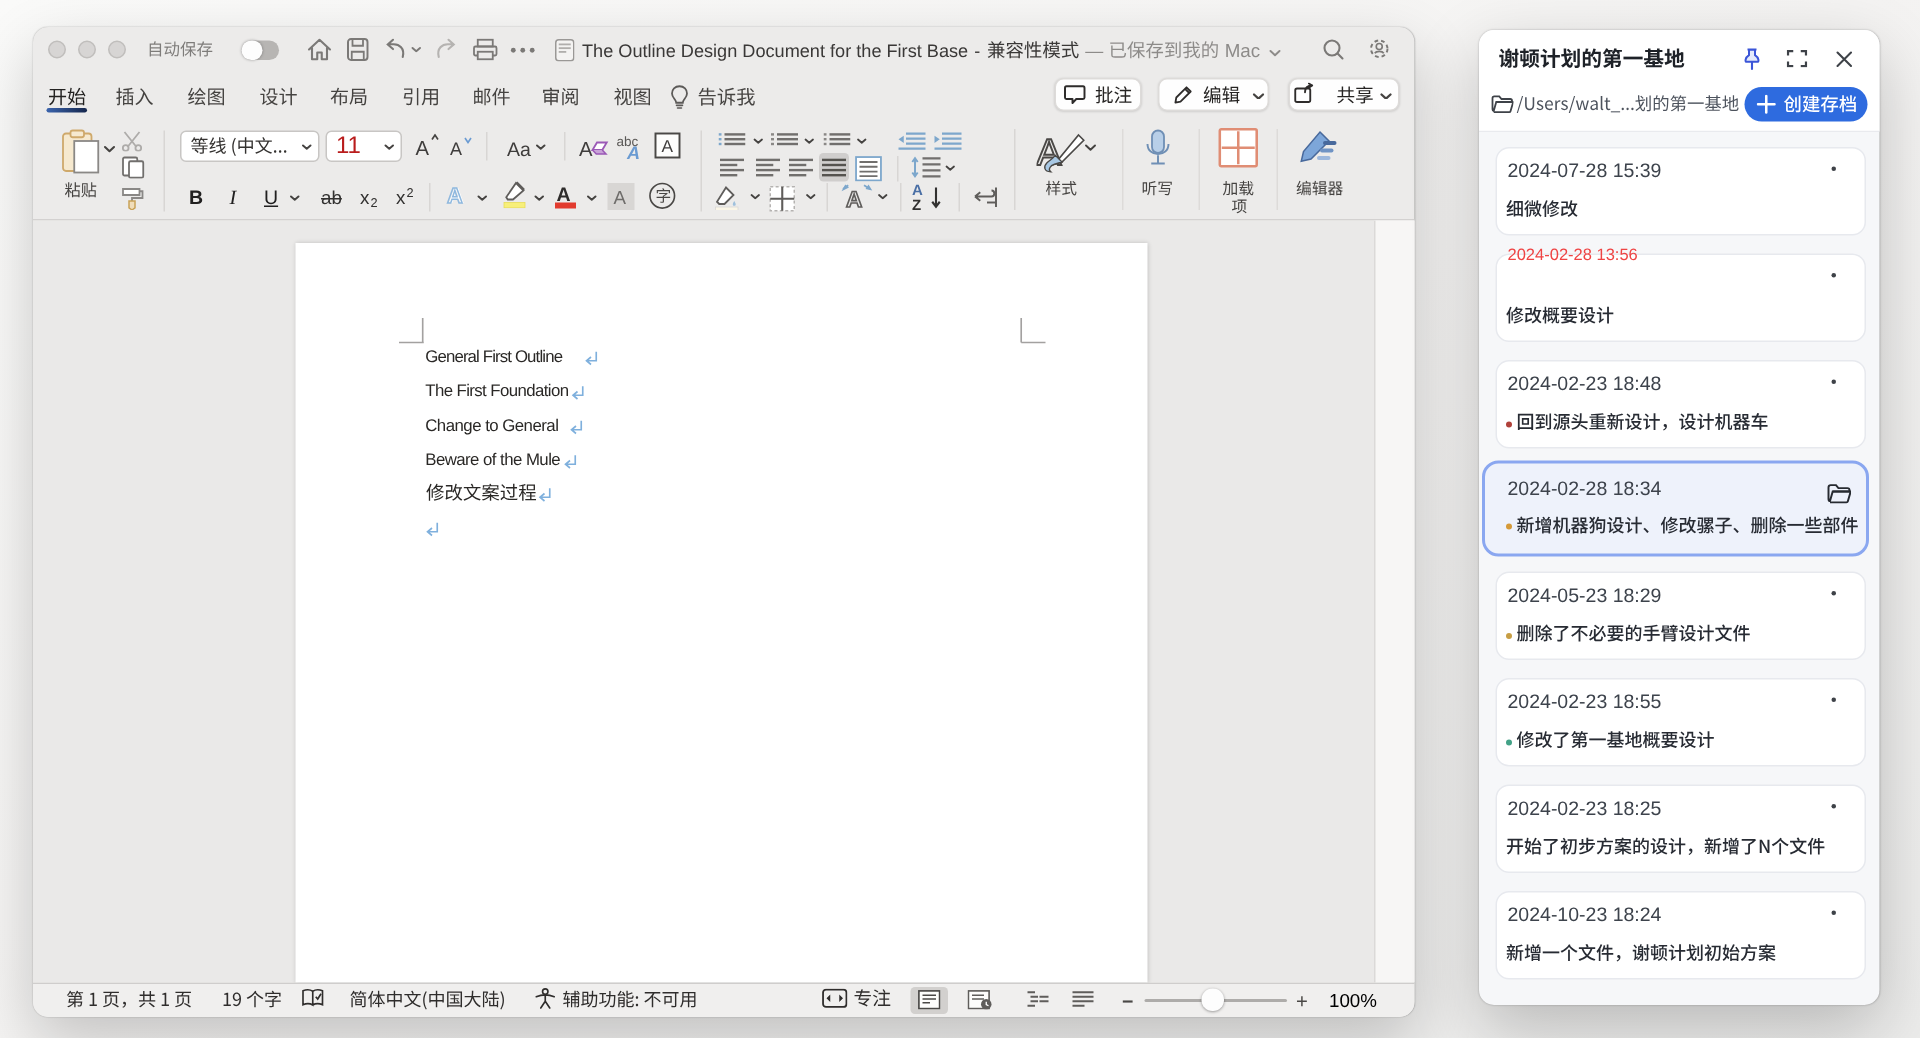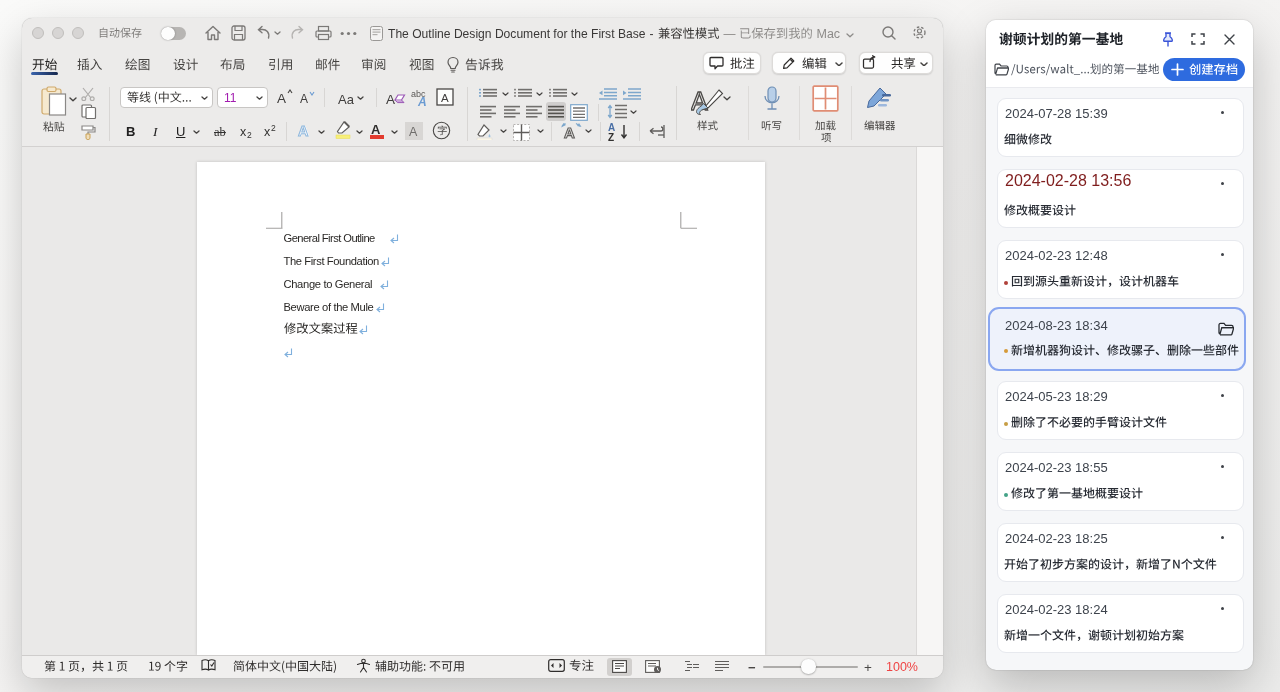--- a/index.html
+++ b/index.html
@@ -426,21 +426,21 @@
         <use href="#g45" x="4562"></use>
         <use href="#g45" x="4840"></use>
         <use href="#g45" x="5118"></use>
       </g>
     </svg>
   </div>
 <svg style="position:absolute;left:201px;top:95.5px" width="7" height="4.2" viewBox="0 0 7 4.2">
     <path d="M1 1 L3.5 3.2 L6 1" stroke="#454341" stroke-width="1.3" fill="none" stroke-linecap="round" stroke-linejoin="round"></path>
   </svg>
 <div style="position:absolute;left:217px;top:86.5px;width:51px;height:21px;border-radius:4px;background:#fff;border:1px solid #c8c6c4"></div>
-<div style="position:absolute;left:224px;top:91.9px;font-family:'Liberation Sans',sans-serif;font-size:12px;font-weight:400;color:#a21caf;line-height:12px;white-space:nowrap">11</div>
+<div style="position:absolute;left:224px;top:91.9px;font-family:'Liberation Sans',sans-serif;font-size:16px;font-weight:400;color:#b91c1c;line-height:12px;white-space:nowrap">11</div>
 <svg style="position:absolute;left:256px;top:95.5px" width="7" height="4.2" viewBox="0 0 7 4.2">
     <path d="M1 1 L3.5 3.2 L6 1" stroke="#454341" stroke-width="1.3" fill="none" stroke-linecap="round" stroke-linejoin="round"></path>
   </svg>
 <div style="position:absolute;left:277px;top:92.2px;font-family:'Liberation Sans',sans-serif;font-size:13.5px;font-weight:500;color:#3f3d3c;line-height:13.5px;white-space:nowrap">A</div>
 <svg style="position:absolute;left:287px;top:89px;" width="6" height="5" viewBox="0 0 6 5" fill="none">
     <path d="M1 4 L3 1 L5 4" stroke="#454341" stroke-width="1.1" fill="none"></path>
   </svg>
 <div style="position:absolute;left:300px;top:93.4px;font-family:'Liberation Sans',sans-serif;font-size:12px;font-weight:500;color:#3f3d3c;line-height:12px;white-space:nowrap">A</div>
 <svg style="position:absolute;left:309px;top:91px;" width="6" height="5" viewBox="0 0 6 5" fill="none">
     <path d="M1 1 L3 4 L5 1" stroke="#6b9bd2" stroke-width="1.1" fill="none"></path>
@@ -461,21 +461,21 @@
 <svg style="position:absolute;left:436px;top:88px;" width="18" height="18" viewBox="0 0 18 18" fill="none">
     <rect x="1" y="1" width="16" height="16" stroke="#4a4846" stroke-width="1.3" fill="#fdfdfc"></rect>
   </svg>
 <div style="position:absolute;left:441px;top:93.3px;font-family:'Liberation Sans',sans-serif;font-size:11.5px;font-weight:500;color:#3f3d3c;line-height:11.5px;white-space:nowrap">A</div>
 <div style="position:absolute;left:126px;top:125.1px;font-family:'Liberation Sans',sans-serif;font-size:13px;font-weight:700;color:#212020;line-height:13px;white-space:nowrap">B</div>
 <div style="position:absolute;left:153px;top:124.7px;font-family:'Liberation Serif',serif;font-size:13.5px;font-weight:500;color:#212020;line-height:13.5px;white-space:nowrap"><i>I</i></div>
 <div style="position:absolute;left:176px;top:125.1px;font-family:'Liberation Sans',sans-serif;font-size:13px;font-weight:500;color:#212020;line-height:13px;white-space:nowrap"><span style="text-decoration:underline">U</span></div>
 <svg style="position:absolute;left:193px;top:130px" width="7" height="4.2" viewBox="0 0 7 4.2">
     <path d="M1 1 L3.5 3.2 L6 1" stroke="#454341" stroke-width="1.3" fill="none" stroke-linecap="round" stroke-linejoin="round"></path>
   </svg>
-<div style="position:absolute;left:214px;top:125.5px;font-family:Liberation Serif, serif;font-size:12.5px;font-weight:400;color:#323130;line-height:12.5px;white-space:nowrap"><span style="text-decoration:line-through">ab</span></div>
+<div style="position:absolute;left:214px;top:125.5px;font-family:Liberation Sans, sans-serif;font-size:12.5px;font-weight:400;color:#323130;line-height:12.5px;white-space:nowrap"><span style="text-decoration:line-through">ab</span></div>
 <div style="position:absolute;left:240px;top:125.5px;font-family:'Liberation Sans',sans-serif;font-size:12.5px;font-weight:400;color:#323130;line-height:12.5px;white-space:nowrap">x</div>
 <div style="position:absolute;left:247px;top:131.2px;font-family:'Liberation Sans',sans-serif;font-size:8.5px;font-weight:400;color:#323130;line-height:8.5px;white-space:nowrap">2</div>
 <div style="position:absolute;left:264px;top:125.5px;font-family:'Liberation Sans',sans-serif;font-size:12.5px;font-weight:400;color:#323130;line-height:12.5px;white-space:nowrap">x</div>
 <div style="position:absolute;left:271px;top:123.7px;font-family:'Liberation Sans',sans-serif;font-size:8.5px;font-weight:400;color:#323130;line-height:8.5px;white-space:nowrap">2</div>
 <div style="position:absolute;left:286px;top:122px;width:1px;height:19px;background:#d8d6d4"></div>
 <div style="position:absolute;left:299px;top:123.9px;font-family:'Liberation Sans',sans-serif;font-size:14.5px;font-weight:700;color:#fff;line-height:14.5px;white-space:nowrap">A</div>
 <svg style="position:absolute;left:297px;top:122px;" width="16" height="16" viewBox="0 0 16 16" fill="none">
     <text x="1" y="13.5" font-family="Liberation Sans" font-size="14.5" font-weight="bold" fill="none" stroke="#8fb8de" stroke-width="1">A</text>
   </svg>
 <svg style="position:absolute;left:318px;top:130px" width="7" height="4.2" viewBox="0 0 7 4.2">
@@ -819,21 +819,21 @@
 <svg style="position:absolute;left:684px;top:660px;" width="16" height="13" viewBox="0 0 16 13" fill="none">
     <path d="M1 1.5 H6 M3 4.5 H8 M3 7.5 H8 M1 10.5 H6 M9 4.5 H15 M9 7.5 H15" stroke="#5f5d5b" stroke-width="1.2"></path>
   </svg>
 <svg style="position:absolute;left:714px;top:660px;" width="16" height="13" viewBox="0 0 16 13" fill="none">
     <path d="M1 1.5 H15 M1 4.5 H15 M1 7.5 H15 M1 10.5 H9" stroke="#5f5d5b" stroke-width="1.2"></path>
   </svg>
 <div style="position:absolute;left:748px;top:660.6px;font-family:'Liberation Sans',sans-serif;font-size:13px;font-weight:700;color:#4a4846;line-height:13px;white-space:nowrap">−</div>
 <div style="position:absolute;left:763px;top:665.8px;width:95px;height:2.6px;border-radius:1.3px;background:#aeacaa"></div>
 <div style="position:absolute;left:801px;top:659px;width:14.5px;height:14.5px;border-radius:50%;background:#fdfdfd;box-shadow:0 0.5px 2px rgba(0,0,0,.4)"></div>
 <div style="position:absolute;left:864px;top:660.7px;font-family:'Liberation Sans',sans-serif;font-size:13.5px;font-weight:500;color:#4a4846;line-height:13.5px;white-space:nowrap">+</div>
-<div style="position:absolute;left:886px;top:660.5px;font-family:'Liberation Sans',sans-serif;font-size:12.5px;font-weight:400;color:#ef4444;line-height:12.5px;white-space:nowrap">100%</div>
+<div style="position:absolute;left:886px;top:660.5px;font-family:'Liberation Sans',sans-serif;font-size:12.5px;font-weight:400;color:#000000;line-height:12.5px;white-space:nowrap">100%</div>
 <div style="position:absolute;left:986px;top:20px;width:267px;height:650px;border-radius:10px;background:#f6f7f9;box-shadow:0 16px 45px rgba(0,0,0,.22),0 0 1.5px rgba(0,0,0,.28)"></div>
 <div style="position:absolute;left:986px;top:20px;width:267px;height:68px;border-radius:10px 10px 0 0;background:#fff;border-bottom:1px solid #e9eaee"></div>
 <div style="position:absolute;left:999px;top:32.5px;line-height:0">
     <svg style="overflow:visible;display:block" width="124.2" height="13.8" viewBox="0 0 9000 1000" fill="#1e2228">
       <g transform="translate(0,800) scale(1,-1)">
         <use href="#g79" x="0"></use>
         <use href="#g80" x="1000"></use>
         <use href="#g81" x="2000"></use>
         <use href="#g82" x="3000"></use>
         <use href="#g83" x="4000"></use>
@@ -906,36 +906,36 @@
     <svg style="overflow:visible;display:block" width="48.0" height="12" viewBox="0 0 4000 1000" fill="#272b33">
       <g transform="translate(0,800) scale(1,-1)">
         <use href="#g106" x="0"></use>
         <use href="#g107" x="1000"></use>
         <use href="#g108" x="2000"></use>
         <use href="#g109" x="3000"></use>
       </g>
     </svg>
   </div>
 <div style="position:absolute;left:997px;top:169px;width:247px;height:59px;border-radius:9px;background:#fff;border:1px solid #e7e9ee"></div>
-<div style="position:absolute;left:1005px;top:174px;font-family:'Liberation Sans',sans-serif;font-size:16px;font-weight:400;color:#7f1d1d;line-height:13px;white-space:nowrap">2024-02-28 13:56</div>
+<div style="position:absolute;left:1005px;top:164px;font-family:'Liberation Sans',sans-serif;font-size:11px;font-weight:400;color:#ef4444;line-height:13px;white-space:nowrap">2024-02-28 13:56</div>
 <div style="position:absolute;left:1221px;top:182px;width:3px;height:3px;border-radius:50%;background:#3e4248"></div>
 <div style="position:absolute;left:1004px;top:205.4px;line-height:0">
     <svg style="overflow:visible;display:block" width="72.0" height="12" viewBox="0 0 6000 1000" fill="#272b33">
       <g transform="translate(0,800) scale(1,-1)">
         <use href="#g108" x="0"></use>
         <use href="#g109" x="1000"></use>
         <use href="#g110" x="2000"></use>
         <use href="#g111" x="3000"></use>
         <use href="#g112" x="4000"></use>
         <use href="#g113" x="5000"></use>
       </g>
     </svg>
   </div>
 <div style="position:absolute;left:997px;top:240px;width:247px;height:59px;border-radius:9px;background:#fff;border:1px solid #e7e9ee"></div>
-<div style="position:absolute;left:1005px;top:249.29999999999998px;font-family:'Liberation Sans',sans-serif;font-size:13px;font-weight:400;color:#3d434c;line-height:13px;white-space:nowrap">2024-02-23 12:48</div>
+<div style="position:absolute;left:1005px;top:249.29999999999998px;font-family:'Liberation Sans',sans-serif;font-size:13px;font-weight:400;color:#3d434c;line-height:13px;white-space:nowrap">2024-02-23 18:48</div>
 <div style="position:absolute;left:1221px;top:253px;width:3px;height:3px;border-radius:50%;background:#3e4248"></div>
 <div style="position:absolute;left:1003.5px;top:280.5px;width:4.2px;height:4.2px;border-radius:50%;background:#b0413a"></div>
 <div style="position:absolute;left:1010.5px;top:276.4px;line-height:0">
     <svg style="overflow:visible;display:block" width="168.0" height="12" viewBox="0 0 14000 1000" fill="#272b33">
       <g transform="translate(0,800) scale(1,-1)">
         <use href="#g114" x="0"></use>
         <use href="#g115" x="1000"></use>
         <use href="#g116" x="2000"></use>
         <use href="#g117" x="3000"></use>
         <use href="#g118" x="4000"></use>
@@ -945,21 +945,21 @@
         <use href="#g120" x="8000"></use>
         <use href="#g112" x="9000"></use>
         <use href="#g113" x="10000"></use>
         <use href="#g121" x="11000"></use>
         <use href="#g122" x="12000"></use>
         <use href="#g123" x="13000"></use>
       </g>
     </svg>
   </div>
 <div style="position:absolute;left:988px;top:307px;width:258px;height:64px;border-radius:11px;background:#eef2fb;border:2.5px solid #8aa7f0"></div>
-<div style="position:absolute;left:1005px;top:319.1px;font-family:'Liberation Sans',sans-serif;font-size:13px;font-weight:400;color:#3d434c;line-height:13px;white-space:nowrap">2024-08-23 18:34</div>
+<div style="position:absolute;left:1005px;top:319.1px;font-family:'Liberation Sans',sans-serif;font-size:13px;font-weight:400;color:#3d434c;line-height:13px;white-space:nowrap">2024-02-28 18:34</div>
 <svg style="position:absolute;left:1218px;top:321.5px;" width="16" height="14" viewBox="0 0 16 14" fill="none">
     <path d="M1 3 C1 2 1.6 1.4 2.4 1.4 H6 L7.6 3.4 H13.6 C14.4 3.4 15 4 15 4.8 V5.6 H3.8 L2 12 C1.4 12 1 11.4 1 10.6 Z" stroke="#272b31" stroke-width="1.3" fill="none"></path>
     <path d="M3.8 5.6 H15.8 L13.9 12.2 C13.8 12.6 13.4 12.9 13 12.9 H2" stroke="#272b31" stroke-width="1.3" fill="none" stroke-linejoin="round"></path>
   </svg>
 <div style="position:absolute;left:1003.5px;top:349.3px;width:4.2px;height:4.2px;border-radius:50%;background:#d59a38"></div>
 <div style="position:absolute;left:1010.5px;top:345.2px;line-height:0">
     <svg style="overflow:visible;display:block" width="228.0" height="12" viewBox="0 0 19000 1000" fill="#272b33">
       <g transform="translate(0,800) scale(1,-1)">
         <use href="#g119" x="0"></use>
         <use href="#g124" x="1000"></use>
@@ -1048,21 +1048,21 @@
         <use href="#g124" x="12000"></use>
         <use href="#g135" x="13000"></use>
         <use href="#g151" x="14000"></use>
         <use href="#g152" x="14734"></use>
         <use href="#g141" x="15734"></use>
         <use href="#g134" x="16734"></use>
       </g>
     </svg>
   </div>
 <div style="position:absolute;left:997px;top:594px;width:247px;height:59px;border-radius:9px;background:#fff;border:1px solid #e7e9ee"></div>
-<div style="position:absolute;left:1005px;top:603.3000000000001px;font-family:'Liberation Sans',sans-serif;font-size:13px;font-weight:400;color:#3d434c;line-height:13px;white-space:nowrap">2024-02-23 18:24</div>
+<div style="position:absolute;left:1005px;top:603.3000000000001px;font-family:'Liberation Sans',sans-serif;font-size:13px;font-weight:400;color:#3d434c;line-height:13px;white-space:nowrap">2024-10-23 18:24</div>
 <div style="position:absolute;left:1221px;top:607px;width:3px;height:3px;border-radius:50%;background:#3e4248"></div>
 <div style="position:absolute;left:1004px;top:630.4px;line-height:0">
     <svg style="overflow:visible;display:block" width="180.0" height="12" viewBox="0 0 15000 1000" fill="#272b33">
       <g transform="translate(0,800) scale(1,-1)">
         <use href="#g119" x="0"></use>
         <use href="#g124" x="1000"></use>
         <use href="#g131" x="2000"></use>
         <use href="#g152" x="3000"></use>
         <use href="#g141" x="4000"></use>
         <use href="#g134" x="5000"></use>

